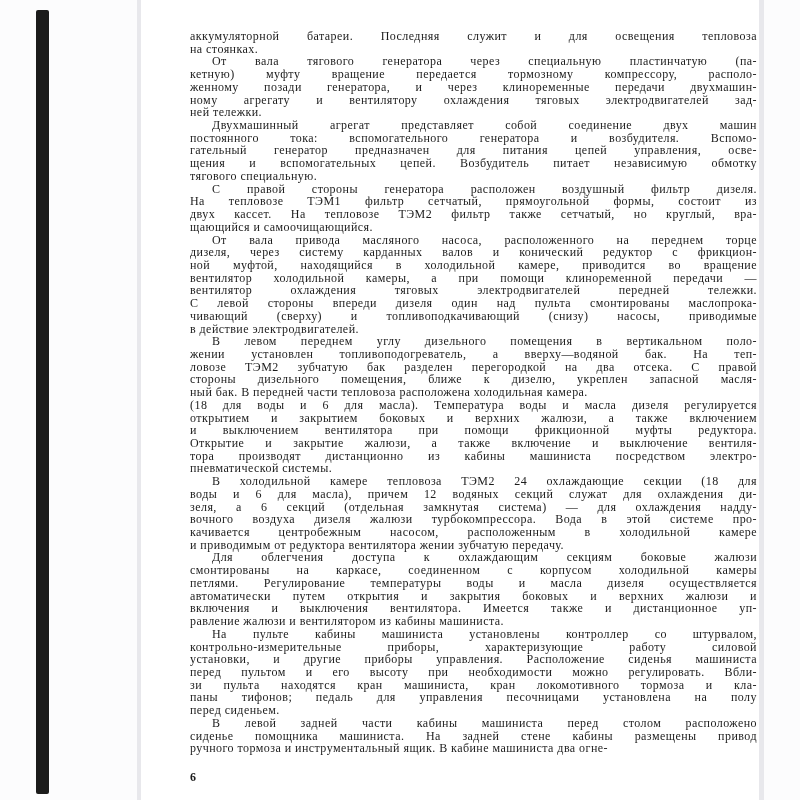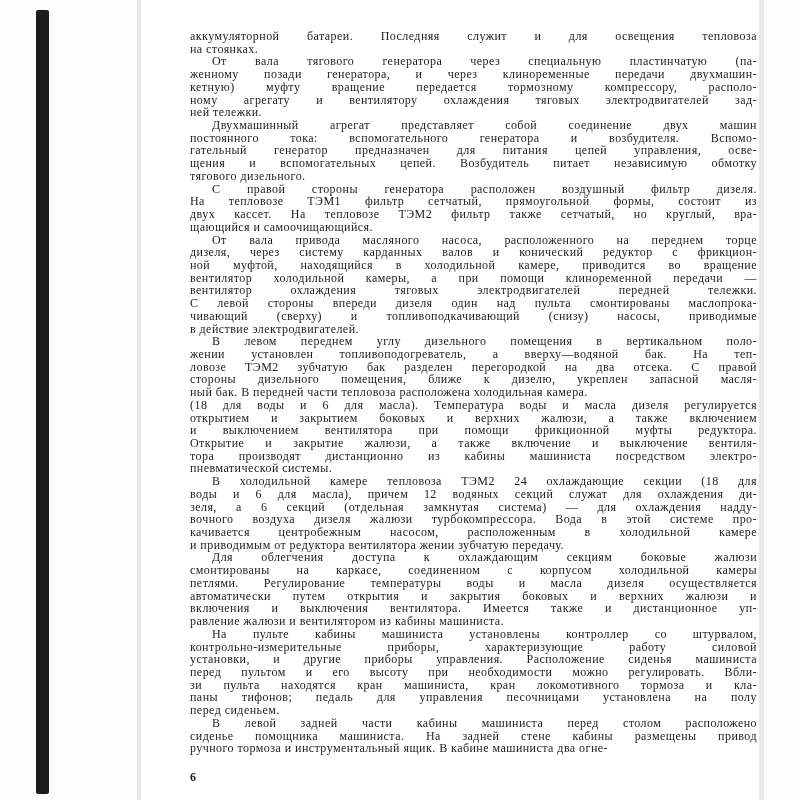--- a/index.html
+++ b/index.html
@@ -42,31 +42,31 @@
 <div class="spine-bar" style="background: rgb(27, 27, 27);"></div>
 
 <div class="page" style="background: rgb(255, 255, 255); border-left-color: rgb(232, 232, 236); border-right-color: rgb(232, 232, 236);">
   <div class="text-block" id="text-block" style="color: rgb(28, 28, 28);">
       <p>
         <span class="line">аккумуляторной батареи. Последняя служит и для освещения тепловоза</span>
         <span class="line last">на стоянках.</span>
       </p>
       <p>
         <span class="line indent">От вала тягового генератора через специальную пластинчатую (па-</span>
+        <span class="line">кетную) муфту вращение передается тормозному компрессору, располо-</span>
         <span class="line">женному позади генератора, и через клиноременные передачи двухмашин-</span>
-        <span class="line">кетную) муфту вращение передается тормозному компрессору, располо-</span>
         <span class="line">ному агрегату и вентилятору охлаждения тяговых электродвигателей зад-</span>
         <span class="line last">ней тележки.</span>
       </p>
       <p>
         <span class="line indent">Двухмашинный агрегат представляет собой соединение двух машин</span>
         <span class="line">постоянного тока: вспомогательного генератора и возбудителя. Вспомо-</span>
         <span class="line">гательный генератор предназначен для питания цепей управления, осве-</span>
         <span class="line">щения и вспомогательных цепей. Возбудитель питает независимую обмотку</span>
-        <span class="line last">тягового дизельного.</span>
+        <span class="line last">тягового специальную.</span>
       </p>
       <p>
         <span class="line indent">С правой стороны генератора расположен воздушный фильтр дизеля.</span>
         <span class="line">На тепловозе ТЭМ1 фильтр сетчатый, прямоугольной формы, состоит из</span>
         <span class="line">двух кассет. На тепловозе ТЭМ2 фильтр также сетчатый, но круглый, вра-</span>
         <span class="line last">щающийся и самоочищающийся.</span>
       </p>
       <p>
         <span class="line indent">От вала привода масляного насоса, расположенного на переднем торце</span>
         <span class="line">дизеля, через систему карданных валов и конический редуктор с фрикцион-</span>

